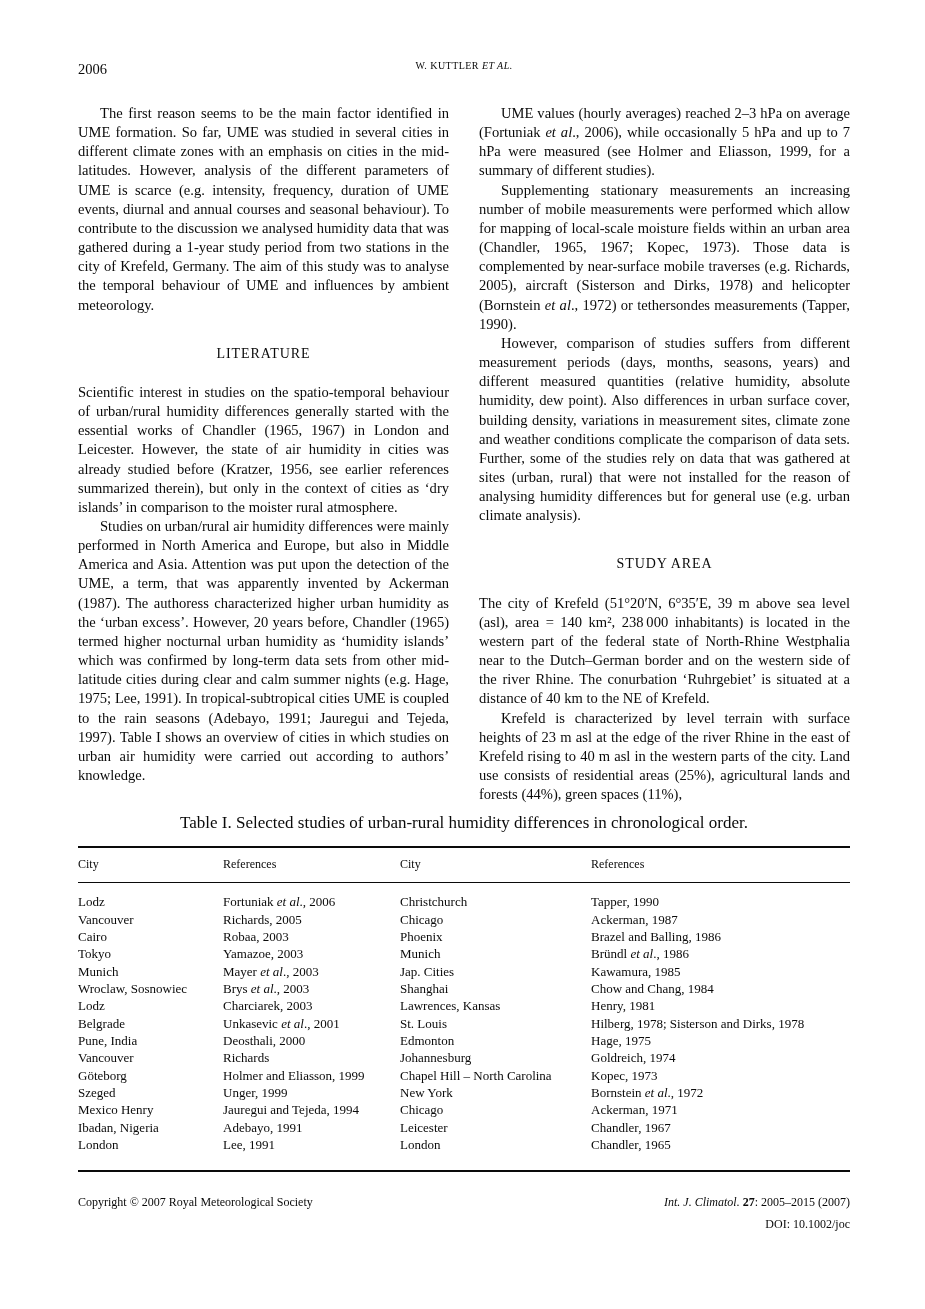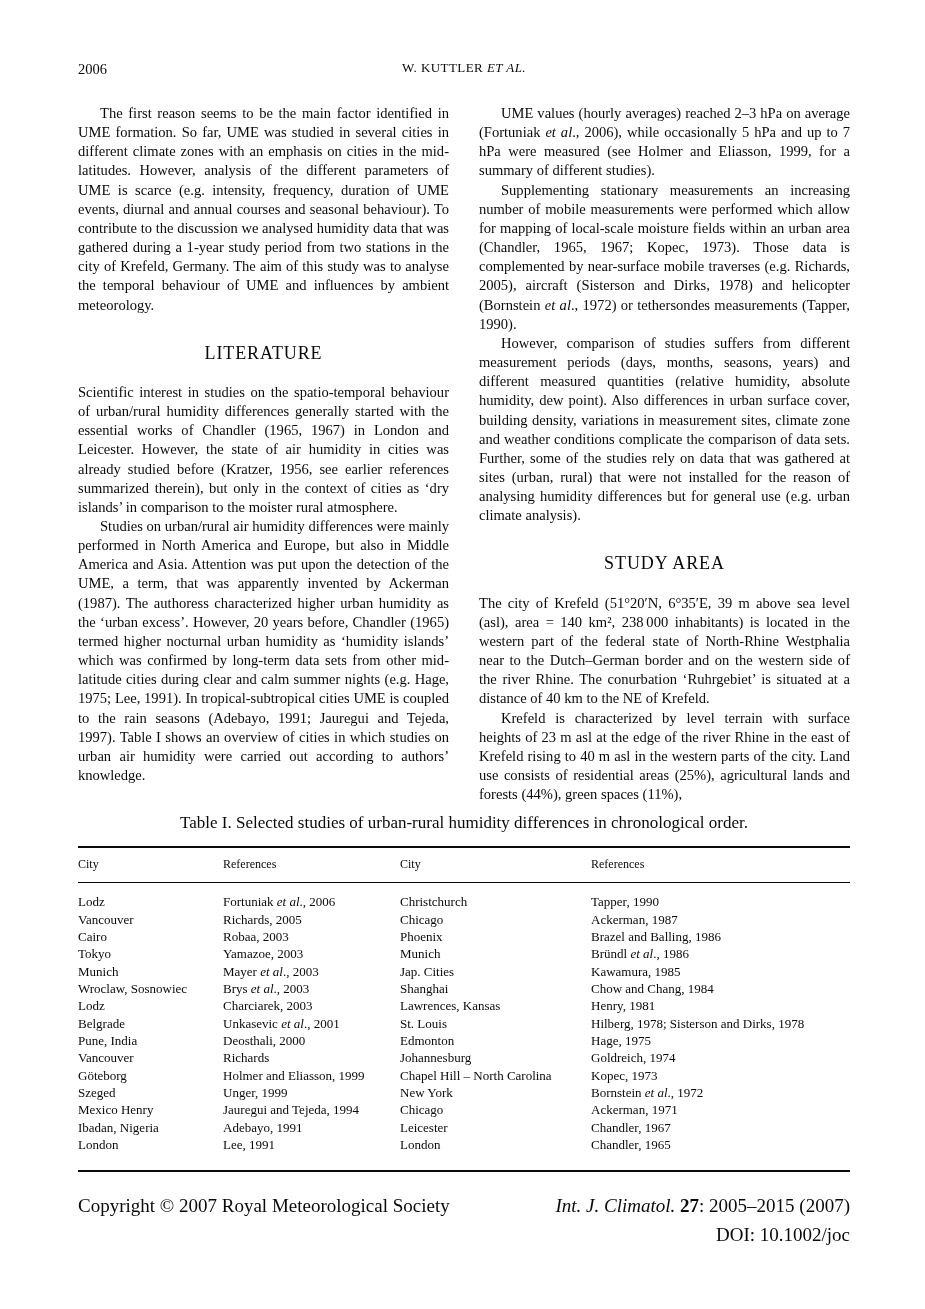--- a/index.html
+++ b/index.html
@@ -5,41 +5,41 @@
   html,body{margin:0;padding:0;background:#ffffff;}
   body{
     width:925px;height:1309px;position:relative;color:#0a0a0a;
     font-family:"Liberation Serif","DejaVu Serif",serif;
   }
   .content{position:absolute;left:78px;top:0;width:772px;}
 
   
   .pg-header{position:relative;margin-top:60px;height:19px;}
   .pg-num{position:absolute;left:0;top:1px;font-size:14.5px;}
-  .running{display:block;text-align:center;font-size:13px;letter-spacing:.45px;}
+  .running{display:block;text-align:center;font-size:10px;letter-spacing:.45px;}
 
   
   .columns{display:flex;gap:30px;margin-top:25px;}
   .col{width:371px;font-size:14.55px;line-height:19.15px;text-align:justify;}
   .col p{margin:0;}
   .col p.ind{text-indent:22px;}
-  .heading{text-align:center;letter-spacing:.9px;margin:29px 0 20px 0;font-size:18px;}
+  .heading{text-align:center;letter-spacing:.9px;margin:29px 0 20px 0;font-size:14px;}
 
   
   .table-section{margin-top:9px;}
   .caption{text-align:center;font-size:17px;margin-bottom:13px;}
   .rule-thick{height:2px;background:#0a0a0a;}
   .rule-thin{height:1px;background:#0a0a0a;}
   .thead,.tbody{display:grid;grid-template-columns:145px 177px 191px 259px;}
   .thead{font-size:12px;padding:9px 0 10px 0;}
   .tbody{font-size:13px;line-height:17.35px;padding:10px 0 17px 0;}
   .th,.td{white-space:nowrap;}
 
   
-  .pg-footer{display:flex;justify-content:space-between;margin-top:23px;font-size:19px;}
+  .pg-footer{display:flex;justify-content:space-between;margin-top:23px;font-size:12px;}
   .fright{text-align:right;}
   .fright .doi{display:block;margin-top:7px;}
 </style>
 </head>
 <body>
 
 <div class="content">
 
   <header class="pg-header">
     <span class="pg-num">2006</span>

